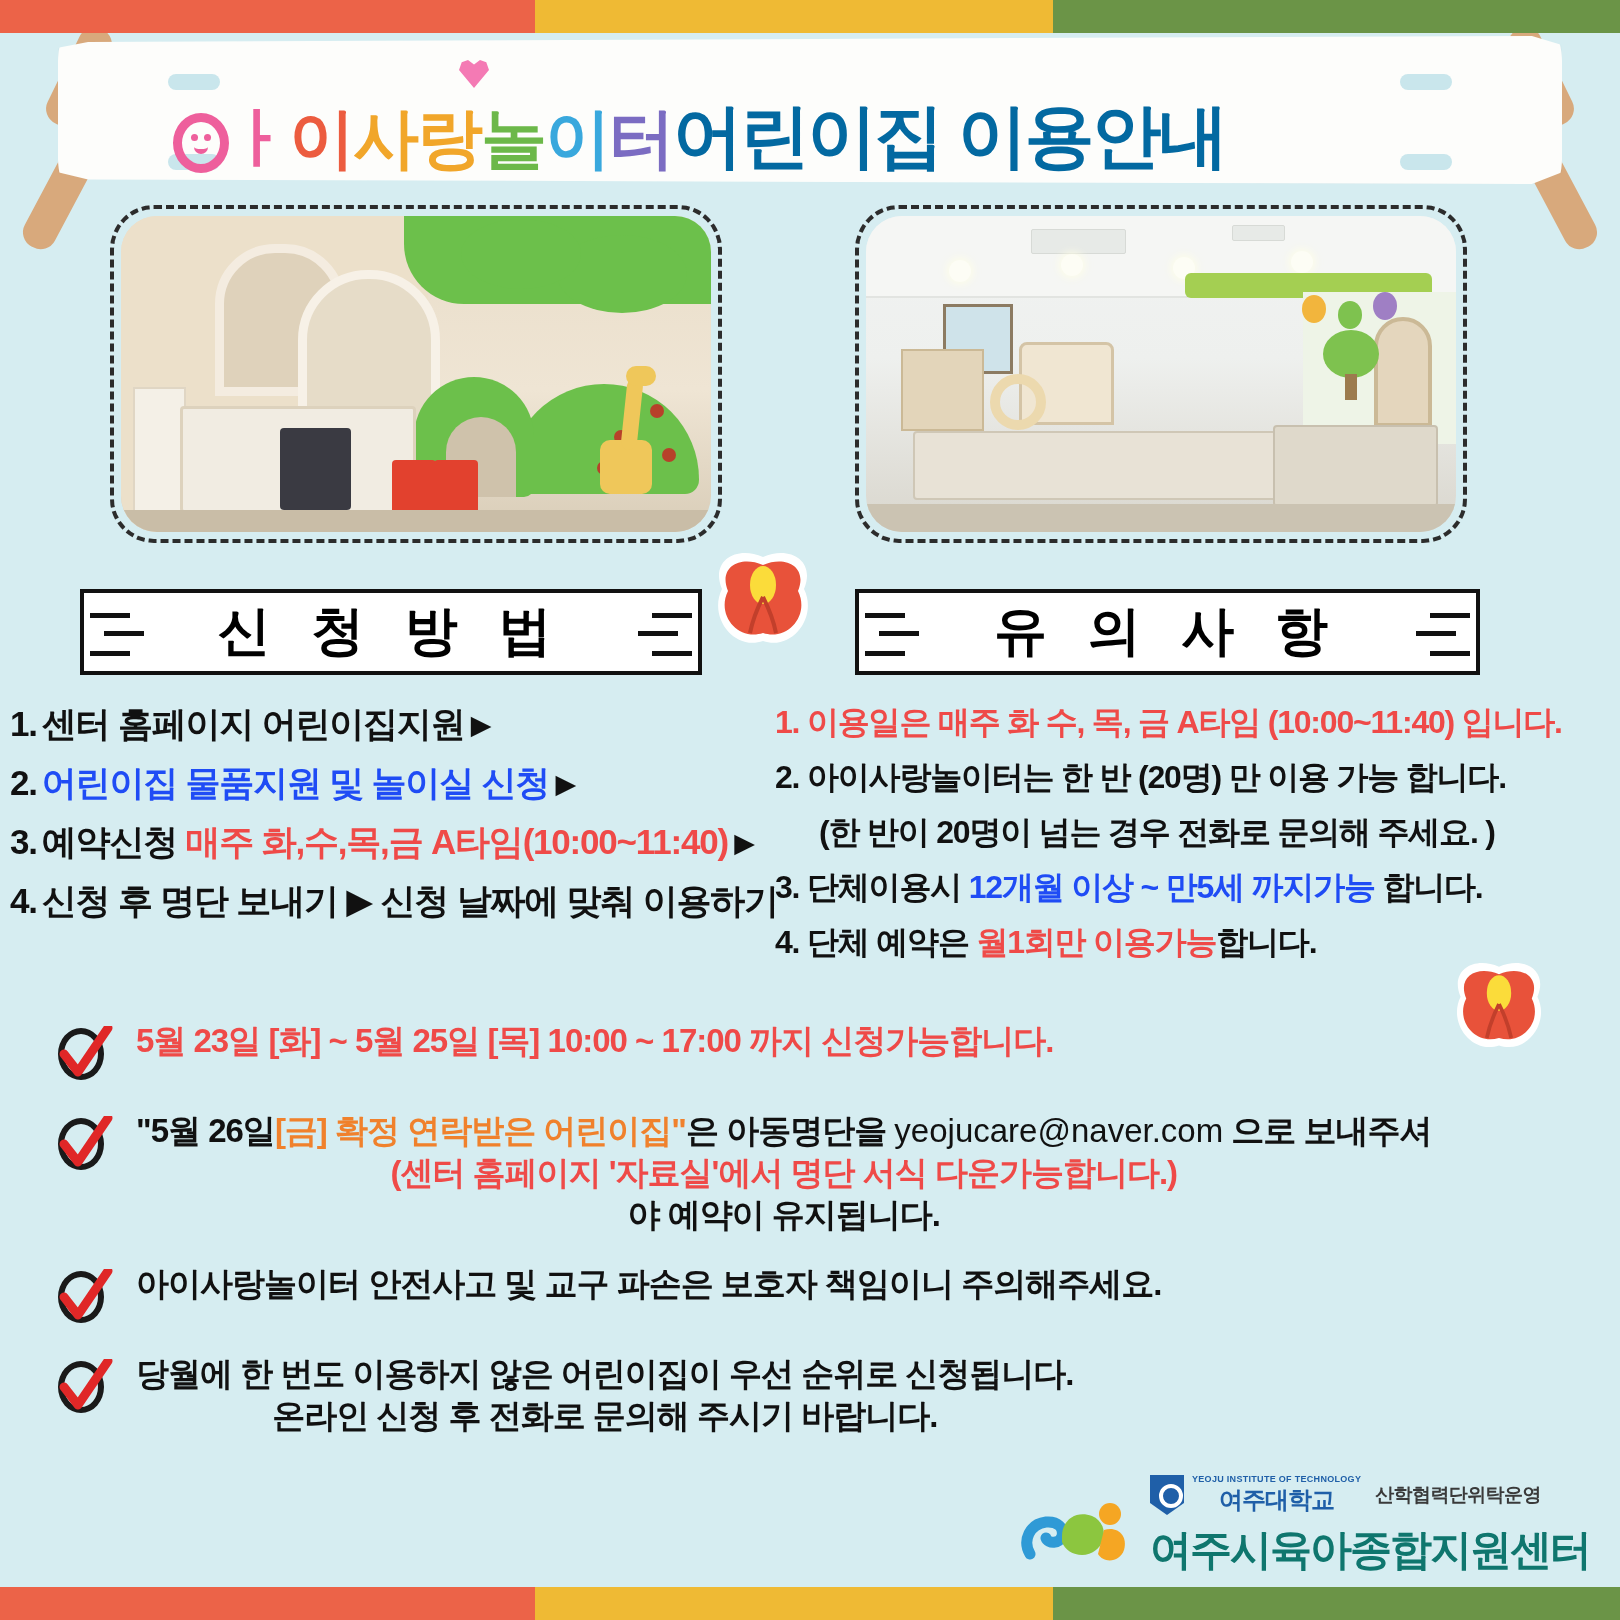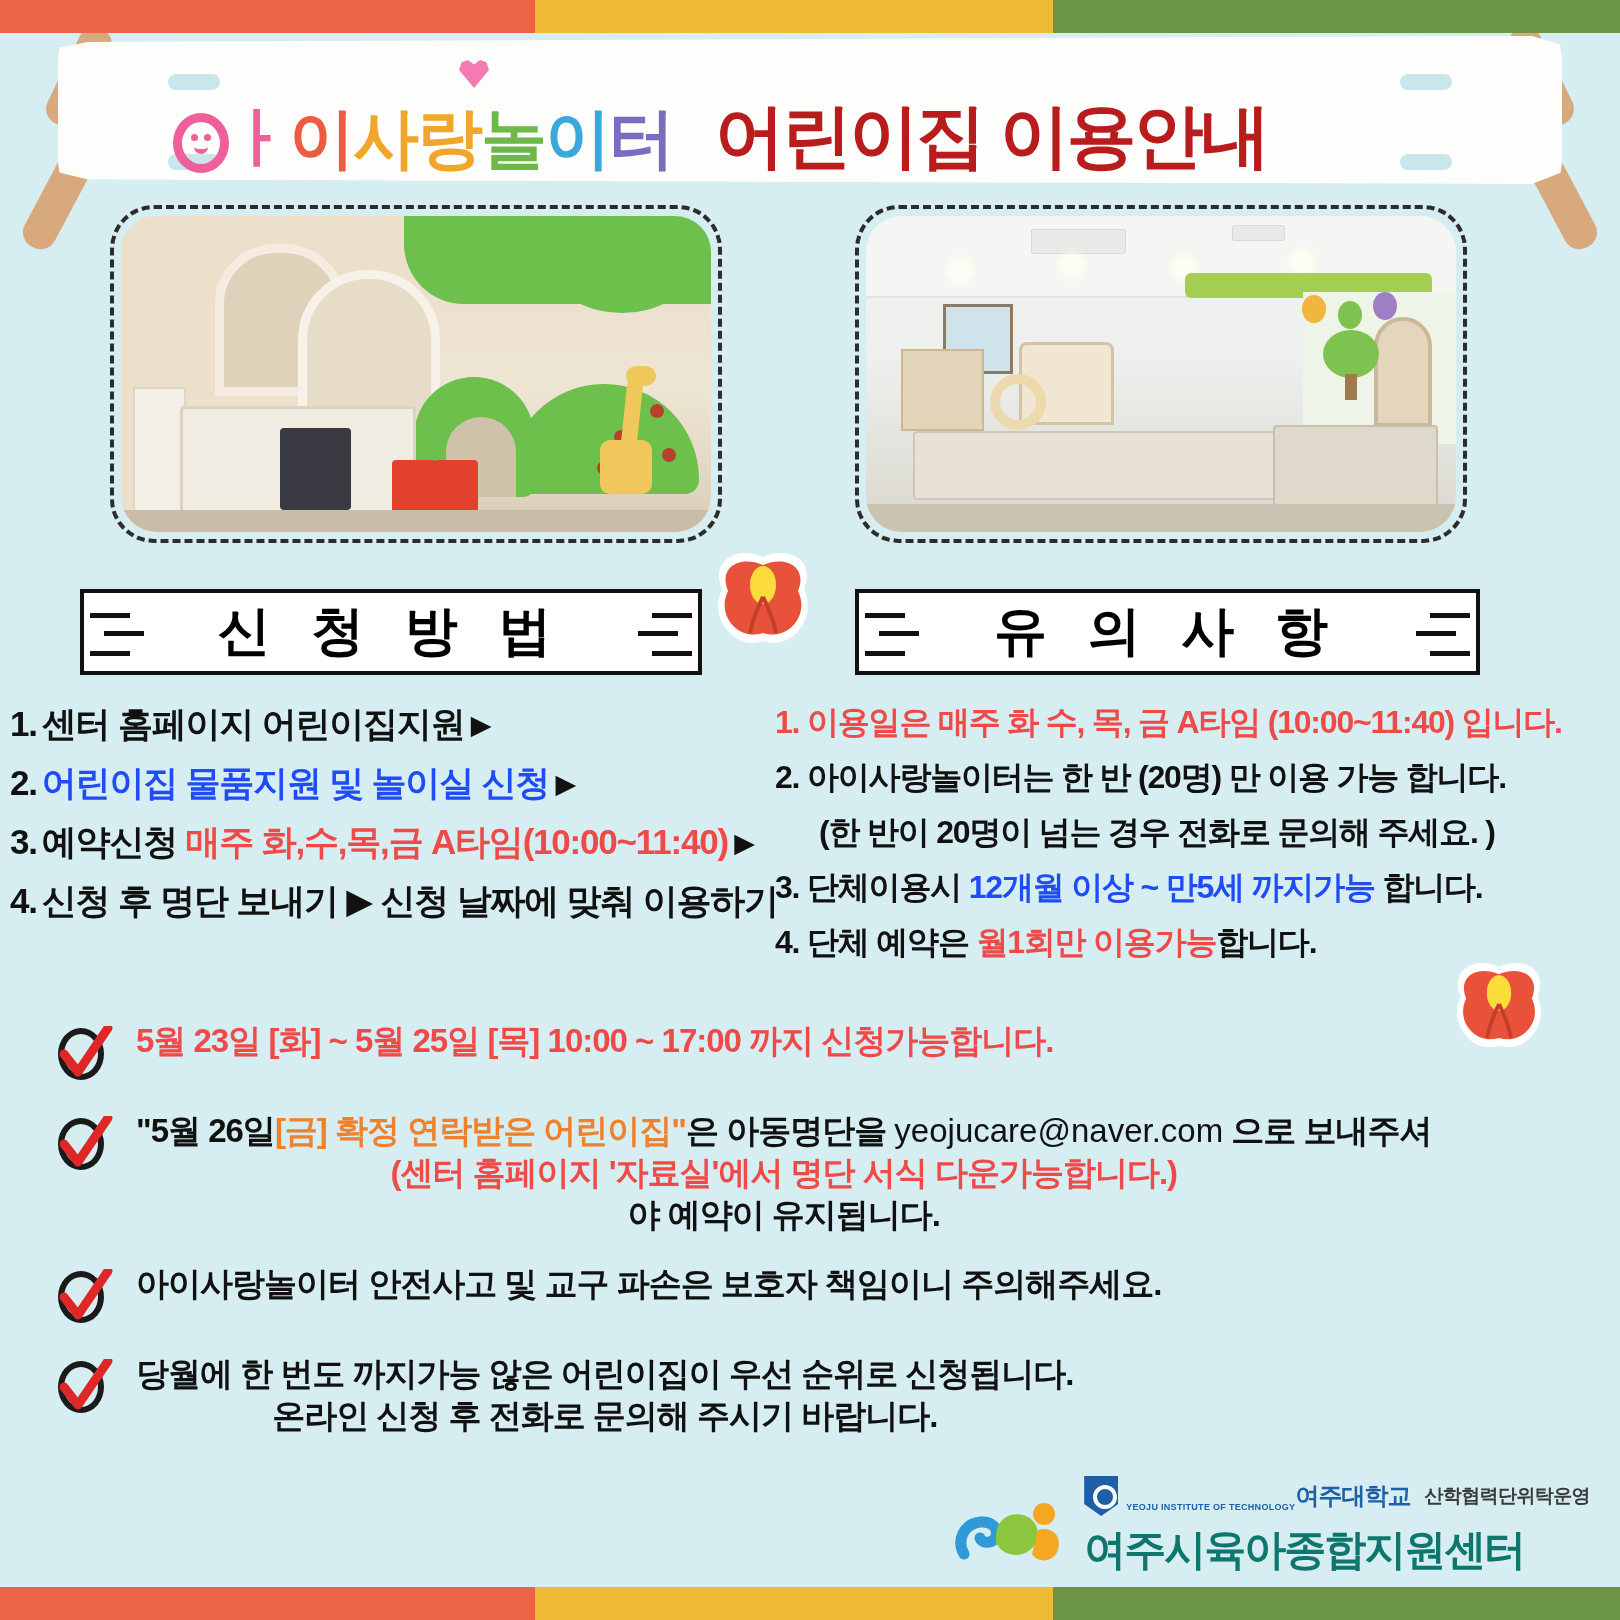--- a/index.html
+++ b/index.html
@@ -75,22 +75,21 @@
     clip-path: polygon(50% 100%, 0% 36%, 9% 8%, 30% 0%, 50% 16%, 70% 0%, 91% 8%, 100% 36%);
   }
   .c-pink  { color: #ee5f9c; }
   .c-red   { color: #ec5c3f; }
   .c-orang { color: #f1a62a; }
   .c-green { color: #6cb849; }
   .c-blue  { color: #39a8dd; }
   .c-purp  { color: #7b6cc2; }
 
   .main-title {
-    margin-left: 42px;
-    font-size: 70px; font-weight: 900; color: #b91c1c;
+    font-size: 70px; font-weight: 900; color: #0369a1;
     letter-spacing: -3px; white-space: nowrap;
   }
 
   
   .photo-row { position: absolute; top: 205px; left: 0; width: 1620px; height: 345px; }
   .photo {
     position: absolute; width: 612px; height: 338px;
     border: 4px dashed #2c2c2c;
     border-radius: 44px;
     padding: 7px;
@@ -403,39 +402,39 @@
       </div>
     </div>
     <div class="check-row">
       <div class="check-mark">
         <div class="cm-ellipse"></div>
         <svg class="cm-tick" viewBox="0 0 58 56">
           <path d="M8 28 L22 46 L52 2" stroke="#e02727" stroke-width="9" fill="none" stroke-linecap="round" stroke-linejoin="round"></path>
         </svg>
       </div>
       <div class="check-text">
-        <div><span class="txt-black">당월에 한 번도 까지가능 않은 어린이집이 우선 순위로 신청됩니다.</span></div>
+        <div><span class="txt-black">당월에 한 번도 이용하지 않은 어린이집이 우선 순위로 신청됩니다.</span></div>
         <div><span class="txt-black">온라인 신청 후 전화로 문의해 주시기 바랍니다.</span></div>
       </div>
     </div>
   </div>
 
 <div class="footer">
   <div class="foot-mark">
     <svg viewBox="0 0 118 82" width="118" height="82">
       <path d="M12 62 C4 48 12 32 28 30 C40 29 46 36 44 44 C42 52 30 52 28 46" stroke="#2f9ad6" stroke-width="11" fill="none" stroke-linecap="round"></path>
       <path d="M44 44 C44 28 58 18 74 24 C88 30 90 48 78 58 C66 68 48 62 44 50" fill="#8cc63f"></path>
       <circle cx="92" cy="22" r="11" fill="#f5a623"></circle>
       <path d="M86 38 C100 34 110 44 106 58 C102 70 86 72 80 62" fill="#f5a623"></path>
     </svg>
   </div>
   <div class="foot-right">
     <div class="foot-top">
       <span class="uni-shield"></span>
-      <span style="display:flex; flex-direction:row; align-items:flex-end;">
+      <span style="display:flex; flex-direction:column; align-items:center;">
         <span class="uni-eng">YEOJU INSTITUTE OF TECHNOLOGY</span>
         <span class="uni-kor">여주대학교</span>
       </span>
       <span class="uni-sub">산학협력단위탁운영</span>
     </div>
     <div class="center-name">여주시육아종합지원센터</div>
   </div>
 </div>
 
 <div class="colorbar bottom">

